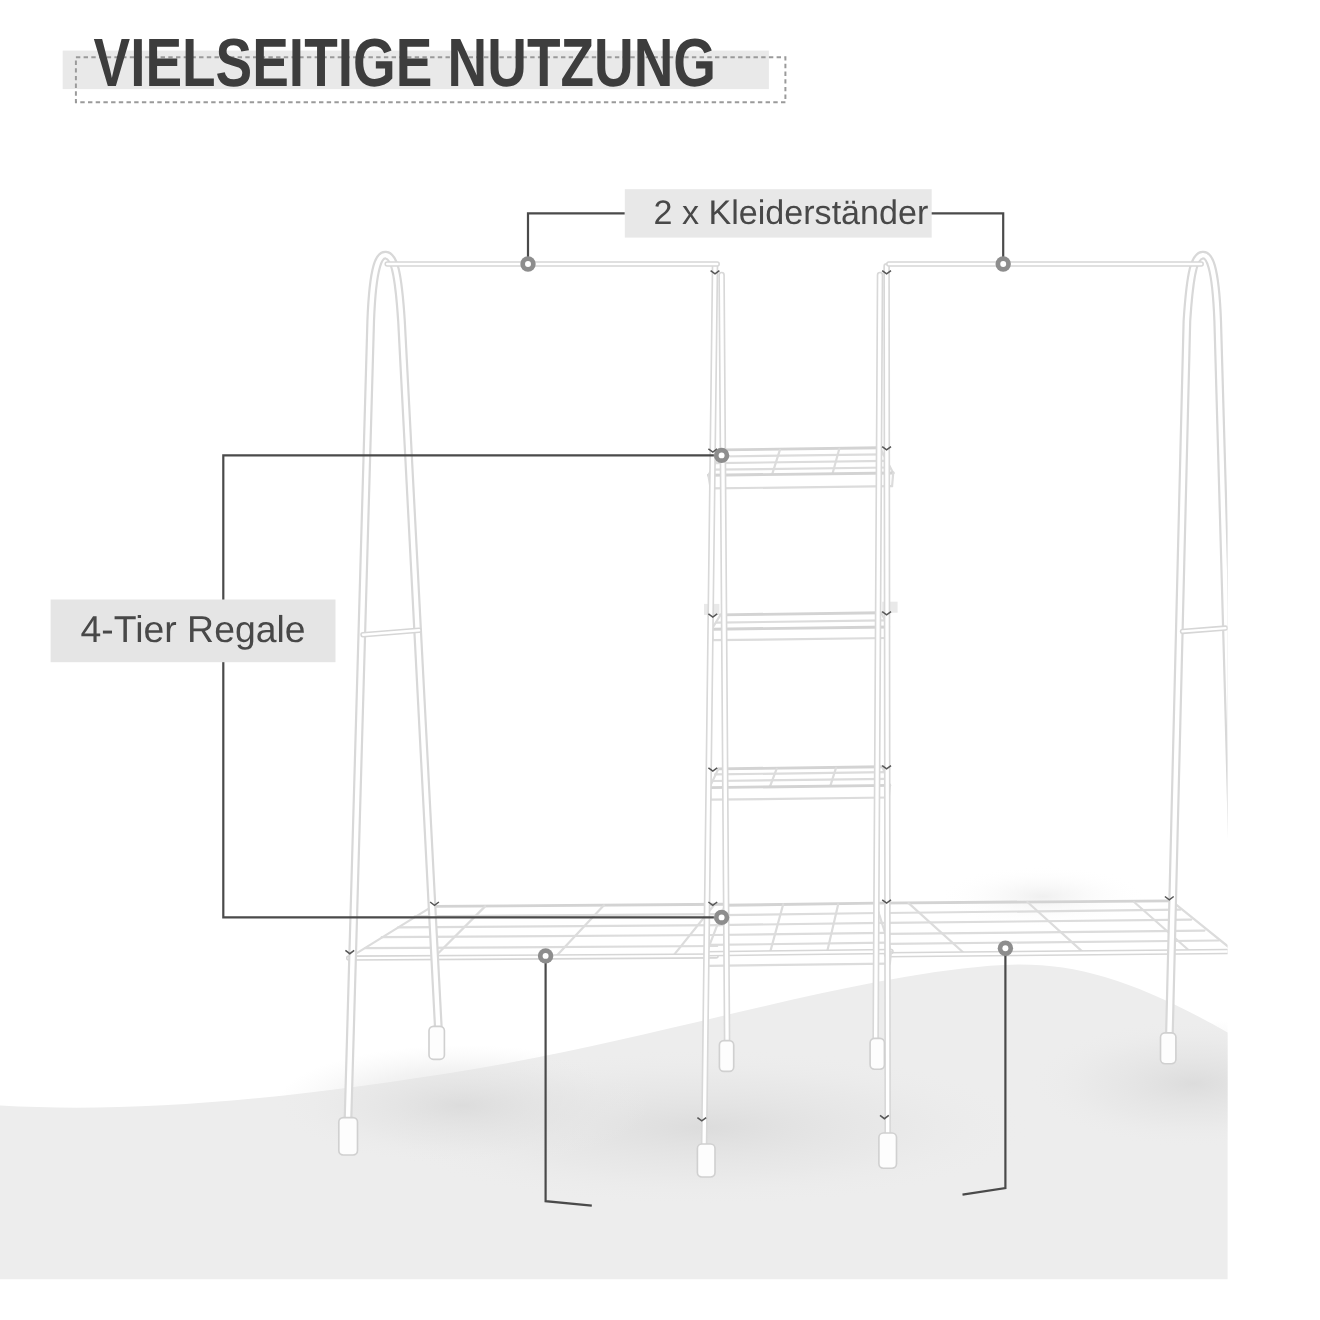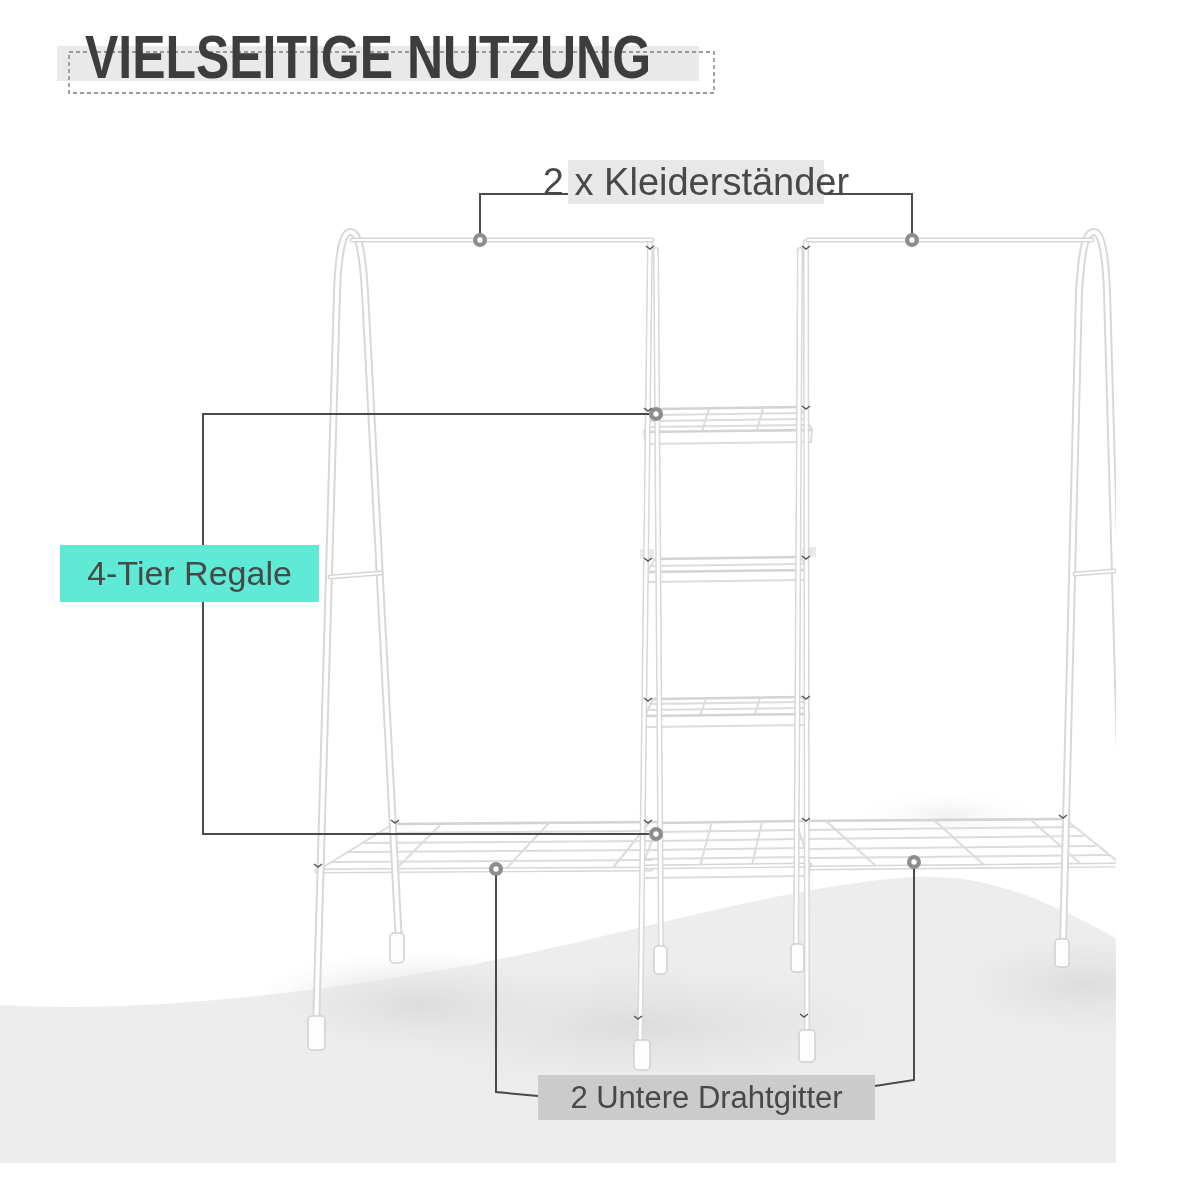--- a/index.html
+++ b/index.html
@@ -16,22 +16,22 @@
   .ri{stroke:#ffffff;stroke-width:2.2;fill:none;stroke-linecap:round;}
   .w{stroke:#dcdcdc;stroke-width:2;fill:none;stroke-linecap:round;}
   .f{stroke:#d3d3d3;stroke-width:2.6;fill:none;stroke-linecap:round;}
   .cap{fill:#fdfdfd;stroke:#d0d0d0;stroke-width:1.5;}
   .jm{stroke:#565656;stroke-width:1.4;fill:none;}
   .cl{stroke:#4a4a4a;stroke-width:2;fill:none;}
 
   
   .callout-label{position:absolute;display:flex;align-items:center;justify-content:center;
                  color:#484848;white-space:nowrap;}
-  #lab-rails{left:568px;top:160px;width:256px;height:44px;background:#e8e8e8;font-size:38px;}
-  #lab-tier{left:60px;top:545px;width:259px;height:57px;background:#5eead4;font-size:34px;}
+  #lab-rails{left:568px;top:172px;width:256px;height:44px;background:#e8e8e8;font-size:31px;padding-left:23px;}
+  #lab-tier{left:46px;top:545px;width:259px;height:57px;background:#e5e5e5;font-size:34px;}
   #lab-grids{left:538px;top:1075px;width:337px;height:45px;background:#cbcbcb;font-size:31px;}
 
   svg text{font-family:"Liberation Sans",sans-serif;}
 </style>
 </head>
 <body>
 
 <div class="stage">
 
 <svg width="1200" height="1200" viewBox="0 0 1200 1200">
@@ -234,15 +234,14 @@
 
   <rect x="57" y="46" width="642" height="35" fill="#e9e9e9"></rect>
   <rect x="69" y="52" width="645" height="41" fill="none" stroke="#9a9a9a" stroke-width="1.8" stroke-dasharray="4 3"></rect>
   <text x="85" y="78" font-size="62" font-weight="bold" fill="#3d3d3d" textLength="566" lengthAdjust="spacingAndGlyphs">VIELSEITIGE NUTZUNG</text>
 </svg>
 
 <div class="callout-label" id="lab-rails">2 x Kleiderständer</div>
 
 <div class="callout-label" id="lab-tier">4-Tier Regale</div>
 
-<div class="callout-label" id="lab-grids">2 Untere Drahtgitter</div>
 
 </div>
 
 </body></html>

